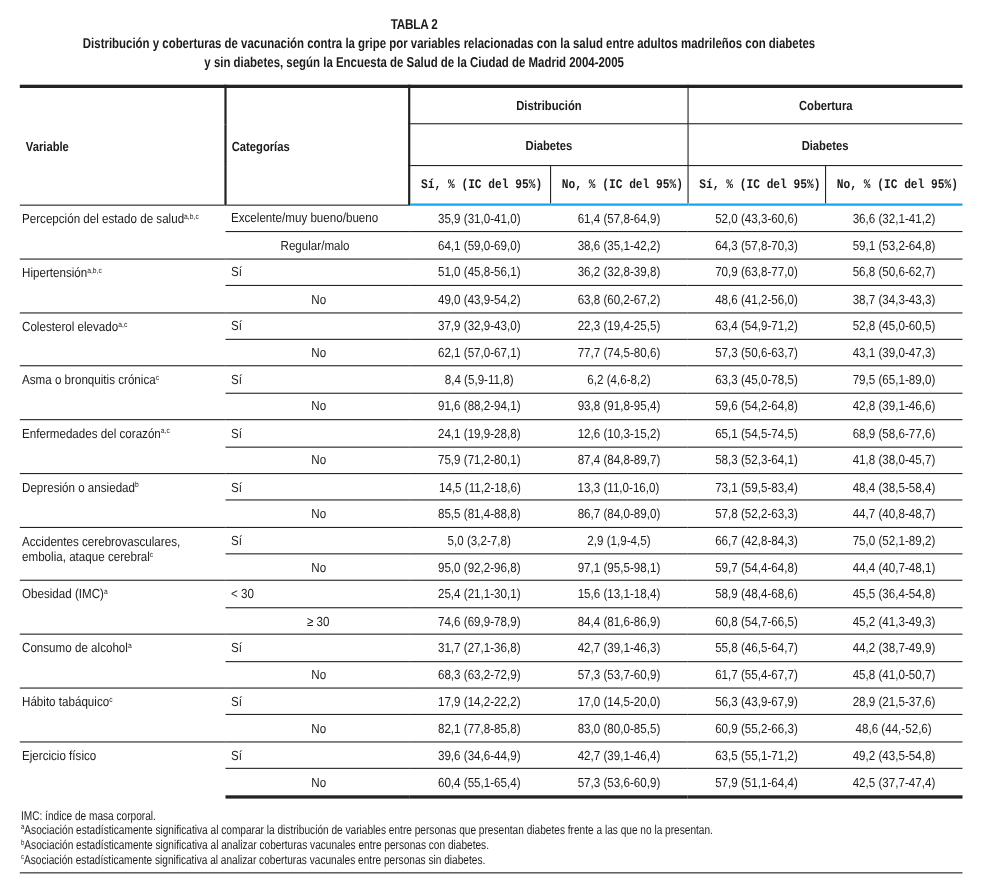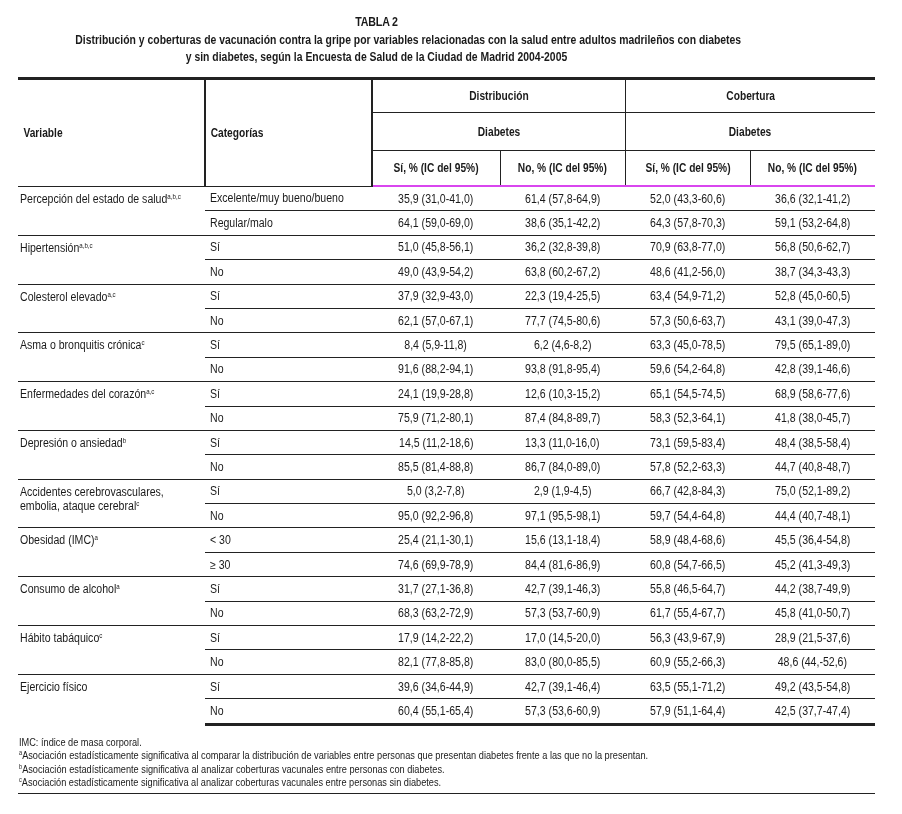--- a/index.html
+++ b/index.html
@@ -23,30 +23,30 @@
   thead tr.h2 th { height: 37px; }
   thead tr.h3 th { height: 34px; }
   thead th { border-bottom: 1.5px solid #222; padding: 0; }
   thead tr.h1 { border-top: 3px solid #222; }
   th.var-h { text-align: left; padding-left: 2px; border-right: 2px solid #222; }
   th.cat-h { text-align: left; border-right: 2px solid #222; }
   th.grp-h { text-align: center; }
   th.grp-h.first { border-right: 1.5px solid #222; text-align: center; }
   th.sub-h { text-align: center; }
   th.sub-h.b-right { border-right: 1.5px solid #222; }
-  thead tr.h3 th { border-bottom: 2px solid #d946ef; }
+  thead tr.h3 th { border-bottom: 2px solid #0ea5e9; font-family: Liberation Mono, monospace; }
   tbody td { height: 23.4px; padding: 0; font-size: 12px; white-space: nowrap; vertical-align: middle; }
   tbody td .txt { display: inline-block; transform: scaleX(0.88); transform-origin: left center; }
   tbody td.num { text-align: center; }
   tbody td.num .txt { transform-origin: center; }
   tbody td.var { padding-left: 2px; vertical-align: top; padding-top: 5px; line-height: 14px; }
   tbody td.var .txt { white-space: normal; width: 200px; }
   tbody td.cat { padding-left: 5px; }
   tbody tr.grp-start td { border-top: 1.3px solid #222; }
-  tbody tr.sub-row td.cat, tbody tr.sub-row td.num { border-top: 1.3px solid #222; }
+  tbody tr.sub-row td.cat, tbody tr.sub-row td.num { border-top: 1.3px solid #222; text-align: center; }
   tbody tr.last td { border-bottom: 3px solid #222; }
   sup { font-size: 7px; vertical-align: 4px; line-height: 0; }
   .footnotes { position: absolute; left: 19px; top: 736px; width: 860px; font-size: 11.5px; line-height: 13.3px; }
   .footnotes div { transform: scaleX(0.80); transform-origin: left center; white-space: nowrap; }
   .bottom-rule { position: absolute; left: 18px; top: 793px; width: 857px; height: 0; border-top: 1.5px solid #222; }
 </style>
 </head>
 <body>
 
 <div class="title-block">

